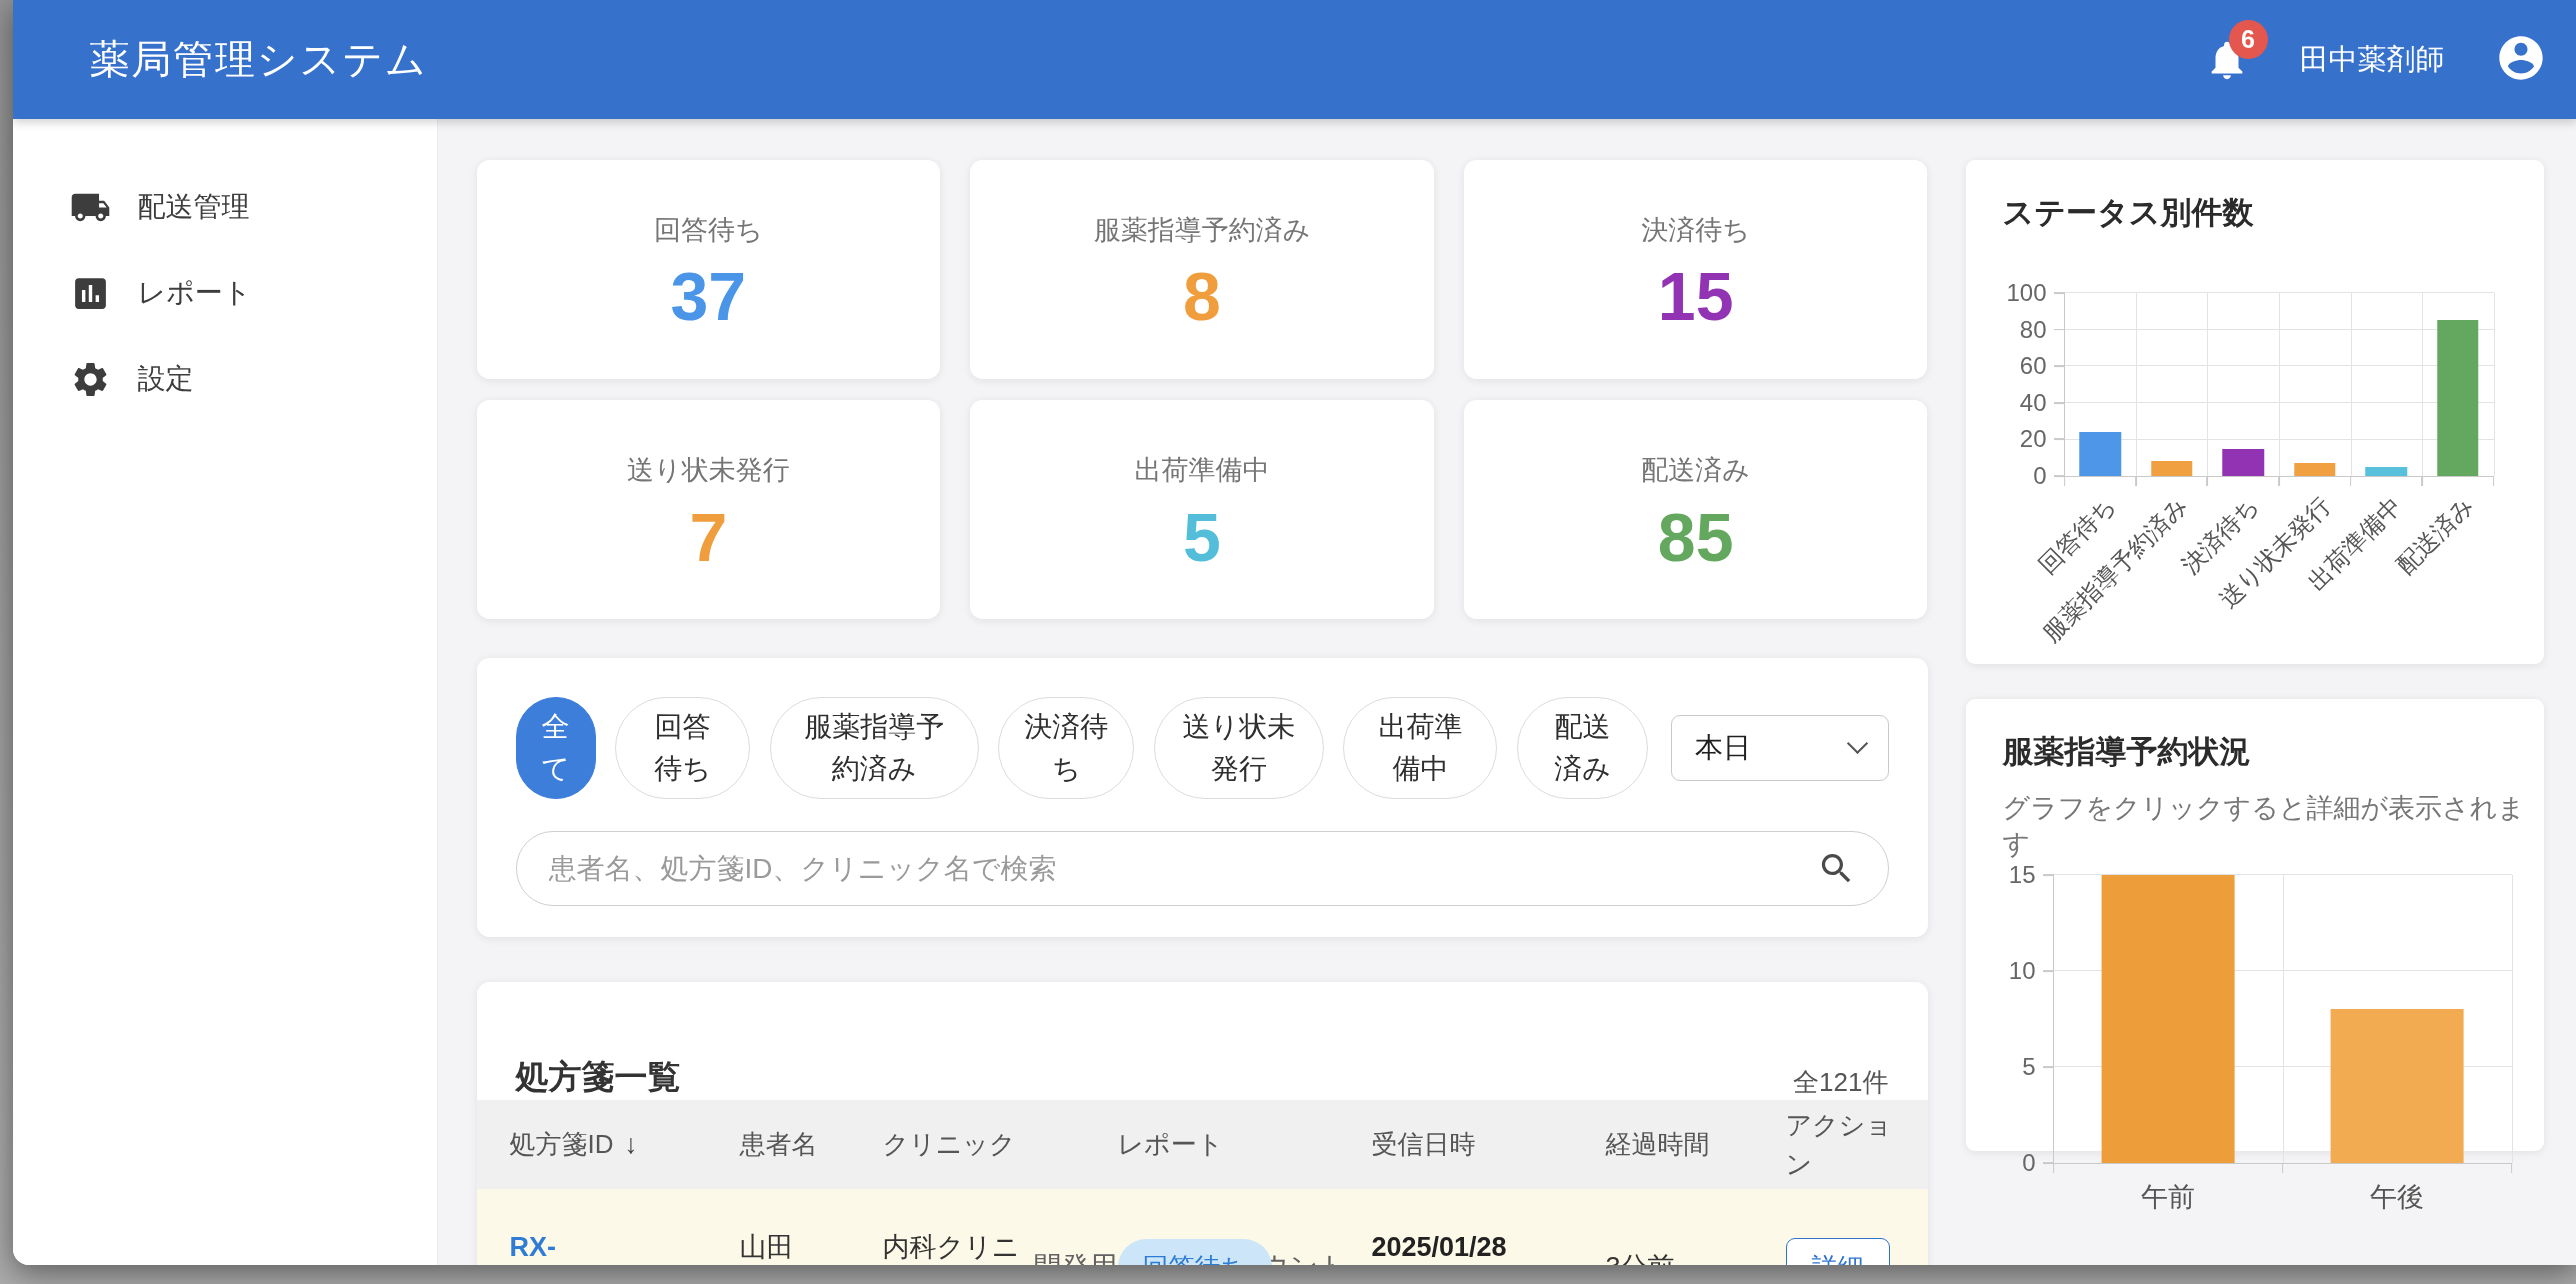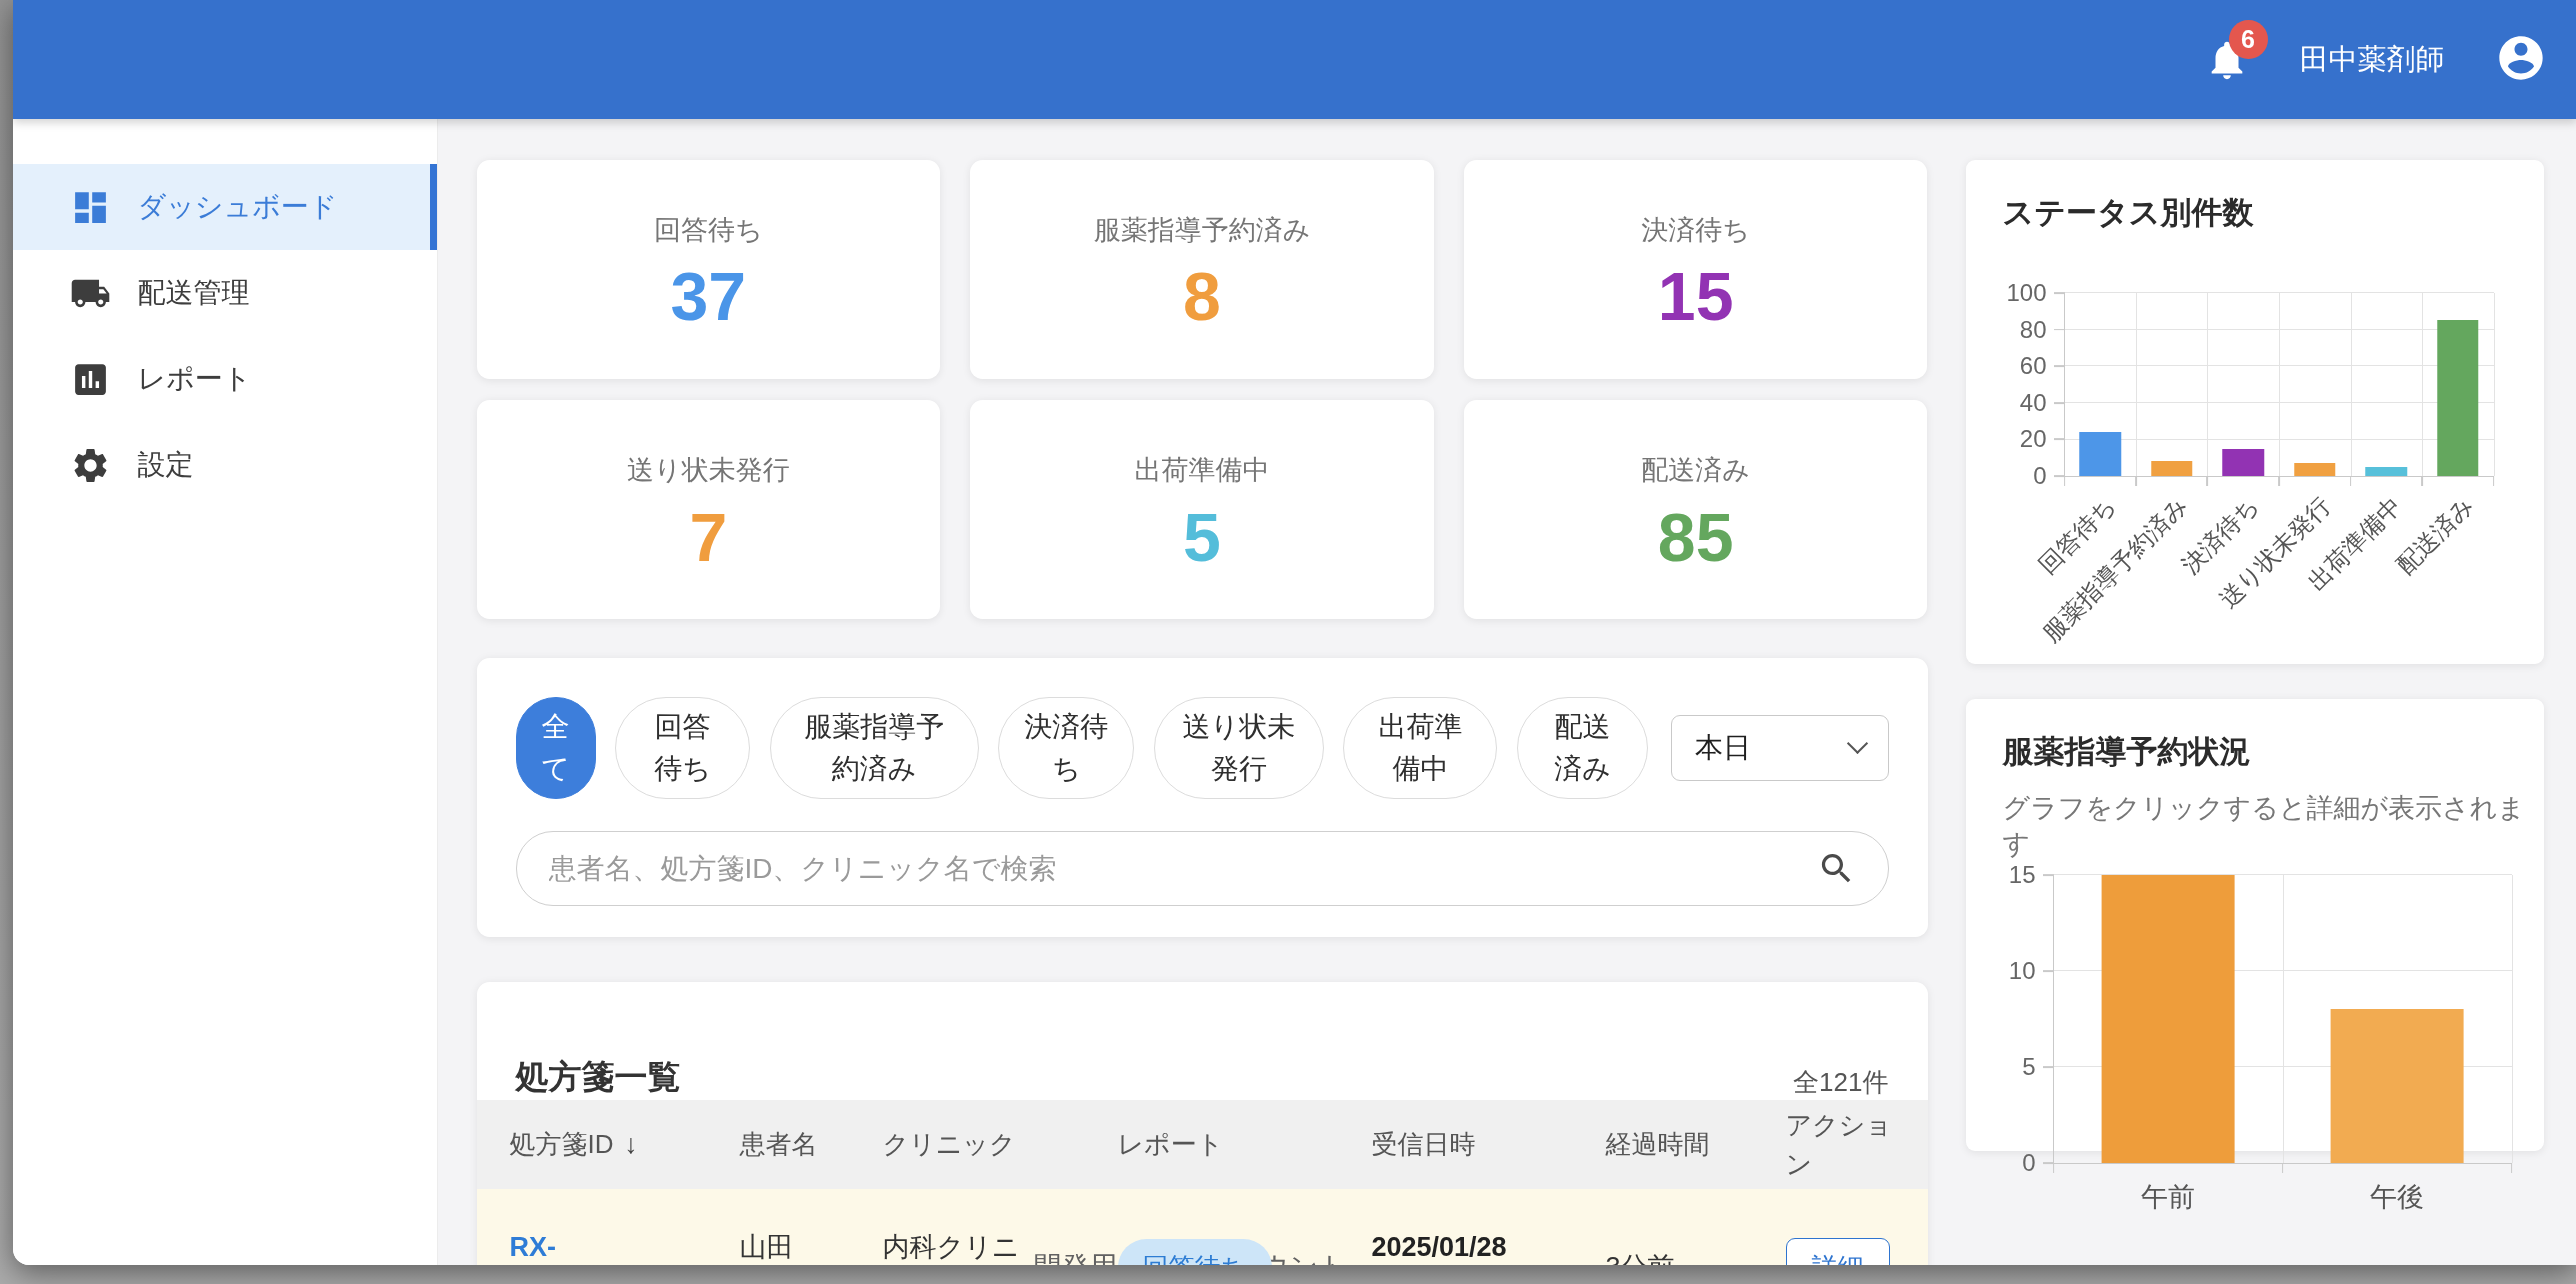--- a/index.html
+++ b/index.html
@@ -90,20 +90,21 @@
             font-size:24px;color:#555;white-space:nowrap}
   .xlab{position:absolute;top:calc(100% + 16px);transform:translateX(-50%);font-size:27px;color:#555;white-space:nowrap}
 </style>
 </head>
 <body>
 
 <div class="stage">
   <div class="window">
 
     <header class="appbar">
+      <div class="appbar-title">薬局管理システム</div>
       <div class="appbar-right">
         <div class="bell-wrap">
           <span>
             <svg width="46" height="50" viewBox="0 0 24 24">
                 <path fill="#ffffff" d="M12 22c1.1 0 2-.9 2-2h-4c0 1.1.89 2 2 2zm6-6v-5c0-3.07-1.64-5.64-4.5-6.32V4c0-.83-.67-1.5-1.5-1.5s-1.5.67-1.5 1.5v.68C7.63 5.36 6 7.92 6 11v5l-2 2v1h16v-1l-2-2z"></path>
               </svg>
           </span>
           <span class="badge">6</span>
         </div>
         <div class="user-name">田中薬剤師</div>
@@ -111,28 +112,20 @@
           <span>
             <svg width="52" height="52" viewBox="0 0 24 24">
                 <path fill="#ffffff" d="M12 2C6.48 2 2 6.48 2 12s4.48 10 10 10 10-4.48 10-10S17.52 2 12 2zm0 3c1.66 0 3 1.34 3 3s-1.34 3-3 3-3-1.34-3-3 1.34-3 3-3zm0 14.2c-2.5 0-4.71-1.28-6-3.22.03-1.99 4-3.08 6-3.08 1.99 0 5.97 1.09 6 3.08-1.29 1.94-3.5 3.22-6 3.22z"></path>
               </svg>
           </span>
         </div>
       </div>
     </header>
 
     <nav class="sidebar" id="sidebar">
-        <div class="side-item active">
-          <span style="display: flex;">
-            <svg viewBox="0 0 24 24">
-              <path d="M3 13h8V3H3v10zm0 8h8v-6H3v6zm10 0h8V11h-8v10zm0-18v6h8V3h-8z"></path>
-            </svg>
-          </span>
-          <span>ダッシュボード</span>
-        </div>
         <div class="side-item">
           <span style="display: flex;">
             <svg viewBox="0 0 24 24">
               <path d="M20 8h-3V4H3c-1.1 0-2 .9-2 2v11h2c0 1.66 1.34 3 3 3s3-1.34 3-3h6c0 1.66 1.34 3 3 3s3-1.34 3-3h2v-5l-3-4zM6 18.5c-.83 0-1.5-.67-1.5-1.5s.67-1.5 1.5-1.5 1.5.67 1.5 1.5-.67 1.5-1.5 1.5zm13.5-9l1.96 2.5H17V9.5h2.5zm-1.5 9c-.83 0-1.5-.67-1.5-1.5s.67-1.5 1.5-1.5 1.5.67 1.5 1.5-.67 1.5-1.5 1.5z"></path>
             </svg>
           </span>
           <span>配送管理</span>
         </div>
         <div class="side-item">
           <span style="display: flex;">

